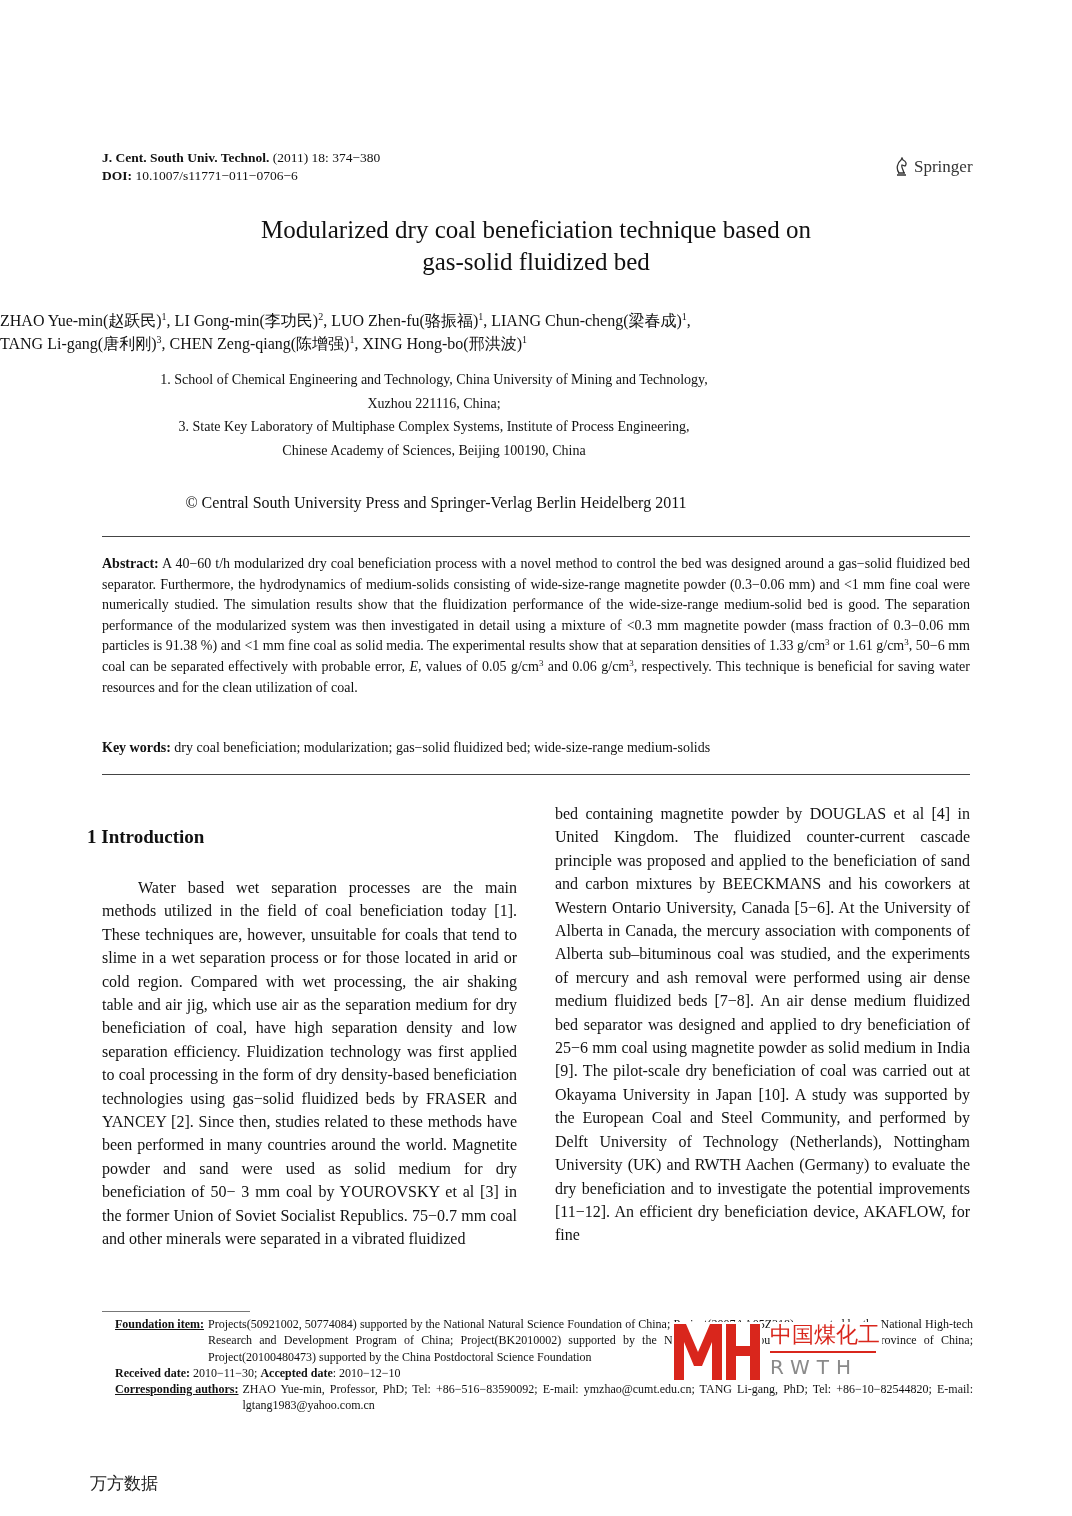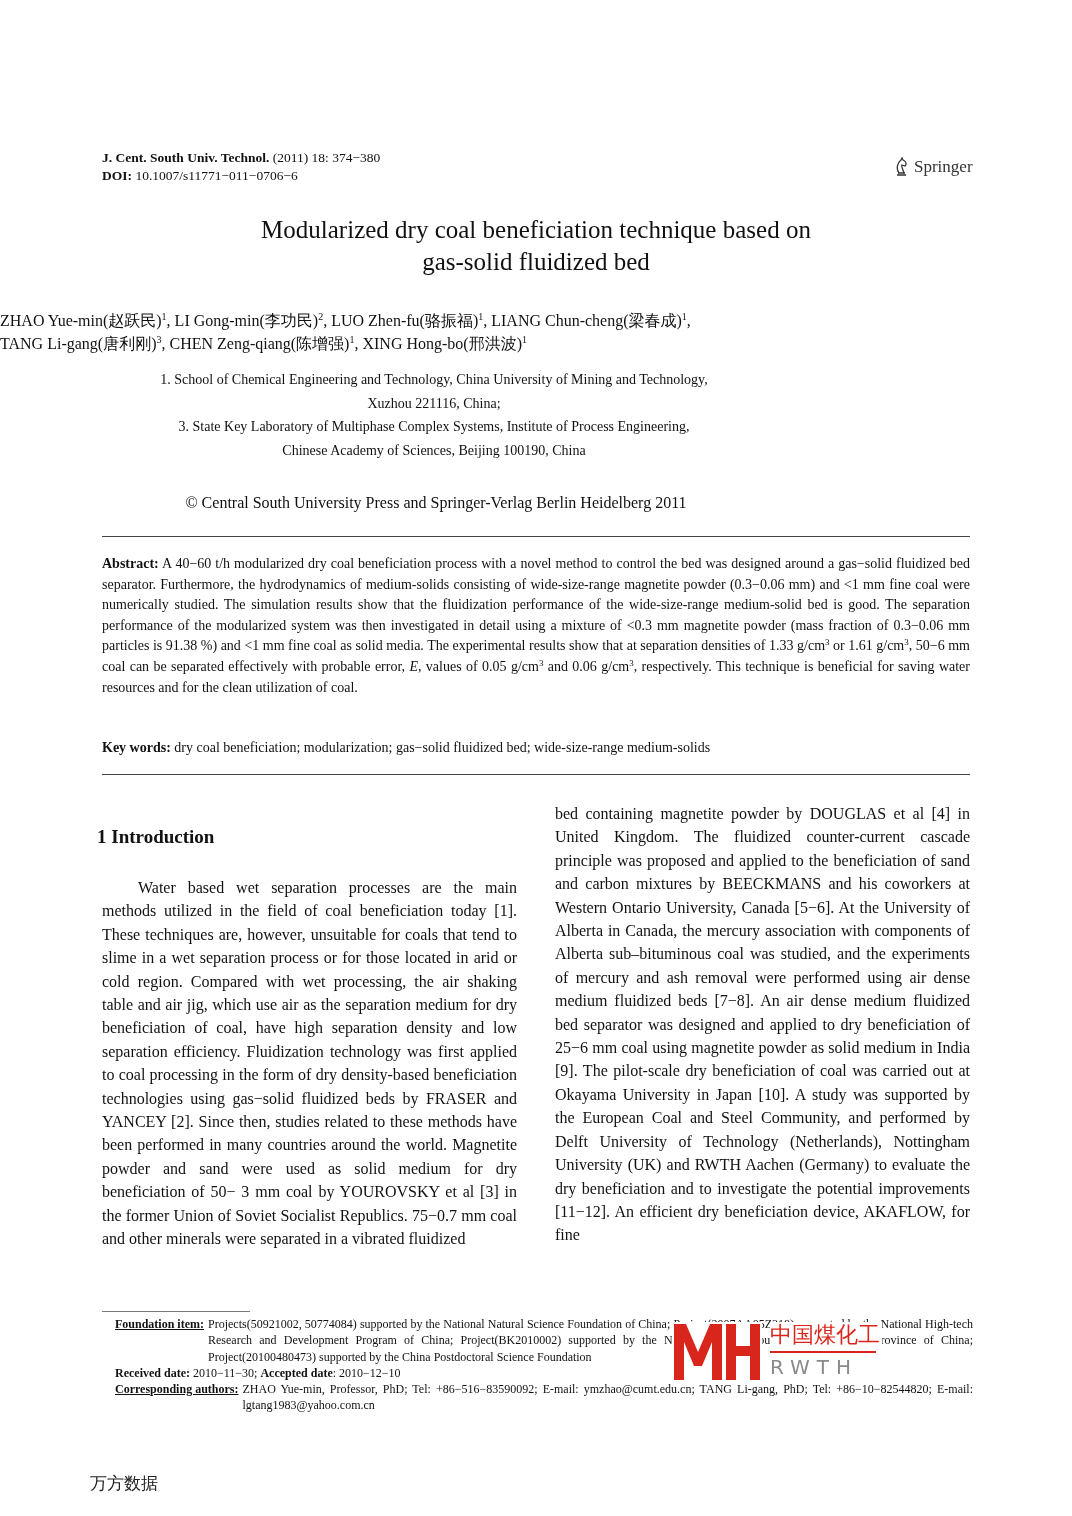--- a/index.html
+++ b/index.html
@@ -17,21 +17,21 @@
   .copyright { left: 0; width: 872px; top: 494px; text-align: center; font-size: 16px; }
   .hr { height: 0; border-top: 1px solid #444; }
   .hr1 { left: 102px; width: 868px; top: 536px; }
   .hr2 { left: 102px; width: 868px; top: 774px; }
   .abstract { left: 102px; width: 868px; top: 554px; font-size: 14px; line-height: 20.6px; text-align: justify; }
   .abstract sup { font-size: 9px; vertical-align: 5px; line-height: 0; }
   .keywords { left: 102px; width: 868px; top: 740px; font-size: 14px; }
   .col { width: 415px; font-size: 16px; line-height: 23.4px; text-align: justify; }
   .col-left { left: 102px; top: 876px; }
   .col-right { left: 555px; top: 802px; }
-  .section-head { left: 97px; top: 826px; font-size: 19px; font-weight: bold; }
+  .section-head { left: 87px; top: 826px; font-size: 19px; font-weight: bold; }
   .indent { text-indent: 36px; }
   .fn-rule { left: 102px; top: 1311px; width: 148px; height: 0; border-top: 1px solid #777; }
   .footnotes { left: 115px; top: 1316px; width: 858px; font-size: 12px; line-height: 16.3px; }
   .fn-row { display: flex; }
   .fn-label { font-weight: bold; white-space: nowrap; padding-right: 4px; text-decoration: underline; }
   .fn-body { flex: 1; text-align: justify; }
   .watermark { left: 672px; top: 1322px; display: flex; align-items: flex-start; gap: 8px; background: rgba(255,255,255,0.0); }
   .wm-logo { width: 90px; height: 60px; }
   .wm-text { display: flex; flex-direction: column; }
   .wm-cn { font-family: "DejaVu Sans", sans-serif; font-size: 22px; color: #d9261c; line-height: 26px; background: #fff; padding-right: 2px; }

